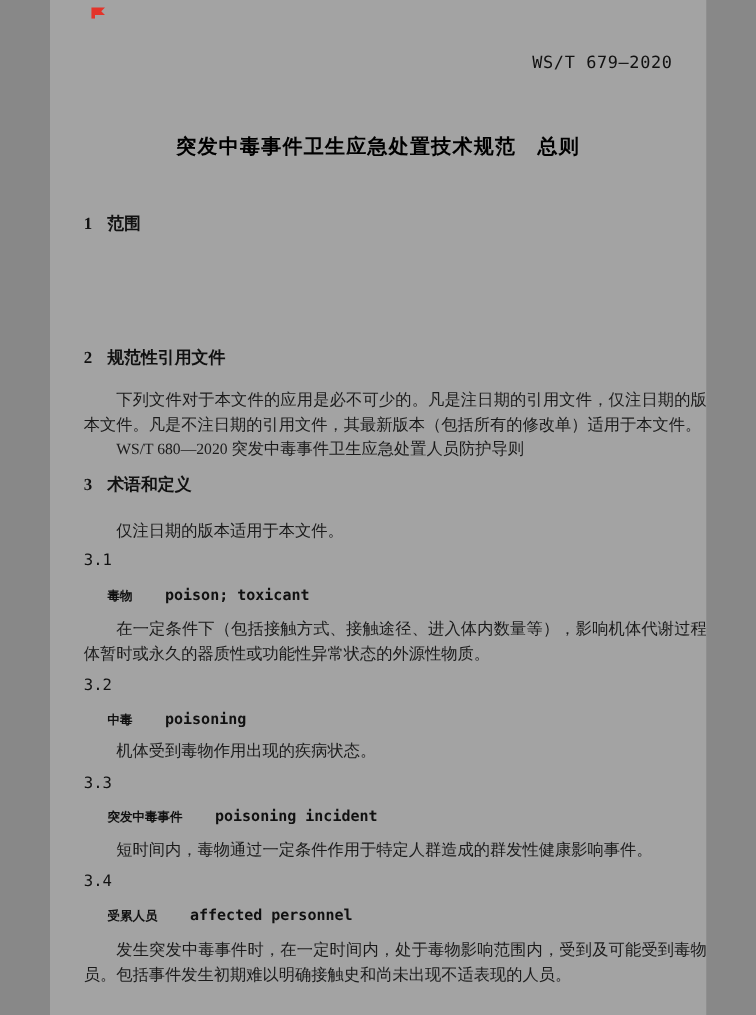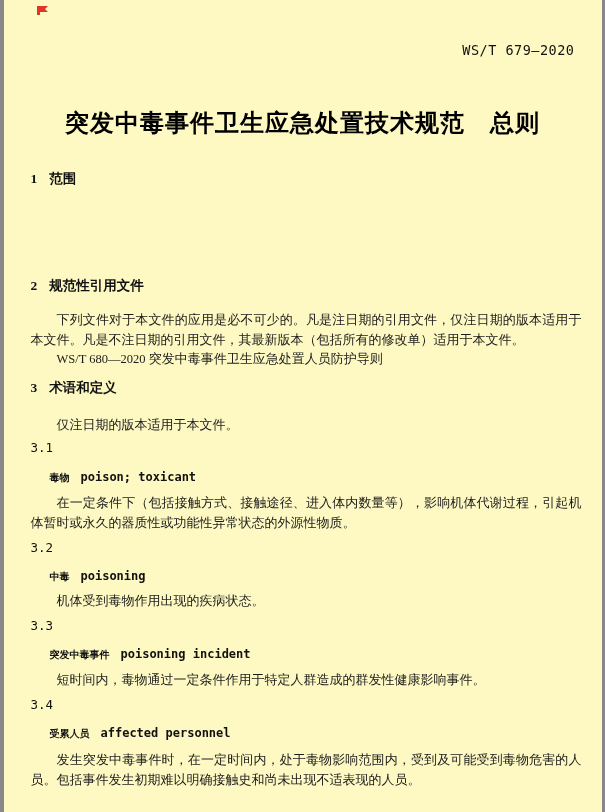--- a/index.html
+++ b/index.html
@@ -1,35 +1,35 @@
 <!DOCTYPE html>
 <html><head>
 <meta charset="utf-8">
 <style>
   html,body { margin:0; padding:0; background:#888; }
   .page {
     position:relative;
-    width:598px; height:812px;
+    width:525px; height:812px;
     margin:0 auto;
-    background:#fef9c3;
+    background:#a3a3a3;
     overflow:hidden;
     font-family:"Liberation Serif","DejaVu Serif",serif;
     color:#1b1b1b;
   }
   .corner-mark { position:absolute; left:33px; top:5px; }
   .doc-code {
     position:absolute; top:42px; right:27px;
     font-family:"DejaVu Sans Mono","Liberation Mono",monospace;
     font-size:13.5px; letter-spacing:0.5px; color:#111;
   }
   .doc-title {
     position:absolute; top:107px; left:0; right:0;
     margin:0; text-align:center;
     font-family:"Liberation Sans","DejaVu Sans",sans-serif;
-    font-weight:700; font-size:24px; letter-spacing:1px; color:#000;
+    font-weight:700; font-size:16px; letter-spacing:1px; color:#000;
     white-space:nowrap;
   }
   .content { position:absolute; left:27px; width:551px; top:0; }
   .sec-heading {
     position:absolute; left:0; right:0;
     font-family:Liberation Serif, serif;
     font-weight:700; font-size:13.5px; color:#111;
     white-space:nowrap;
   }
   .sec-label { margin-left:12px; }
@@ -49,21 +49,21 @@
     font-family:"DejaVu Sans Mono","Liberation Mono",monospace;
     font-size:12.5px; color:#111;
   }
   .term-line { position:absolute; left:19px; white-space:nowrap; }
   .term-zh {
     font-family:"Liberation Sans","DejaVu Sans",sans-serif;
     font-weight:700; font-size:10px; color:#111;
   }
   .term-en {
     font-family:"DejaVu Sans Mono","Liberation Mono",monospace;
-    font-weight:700; font-size:12px; margin-left:11px; color:#111;
+    font-weight:700; font-size:12px; margin-left:26px; color:#111;
   }
   .term-def { text-indent:2em; }
 </style>
 </head>
 <body>
 
 <div class="page">
 
   <svg class="corner-mark" width="11" height="10" viewBox="0 0 11 10">
     <rect x="0" y="1" width="3" height="9" fill="#e3342a"></rect>

